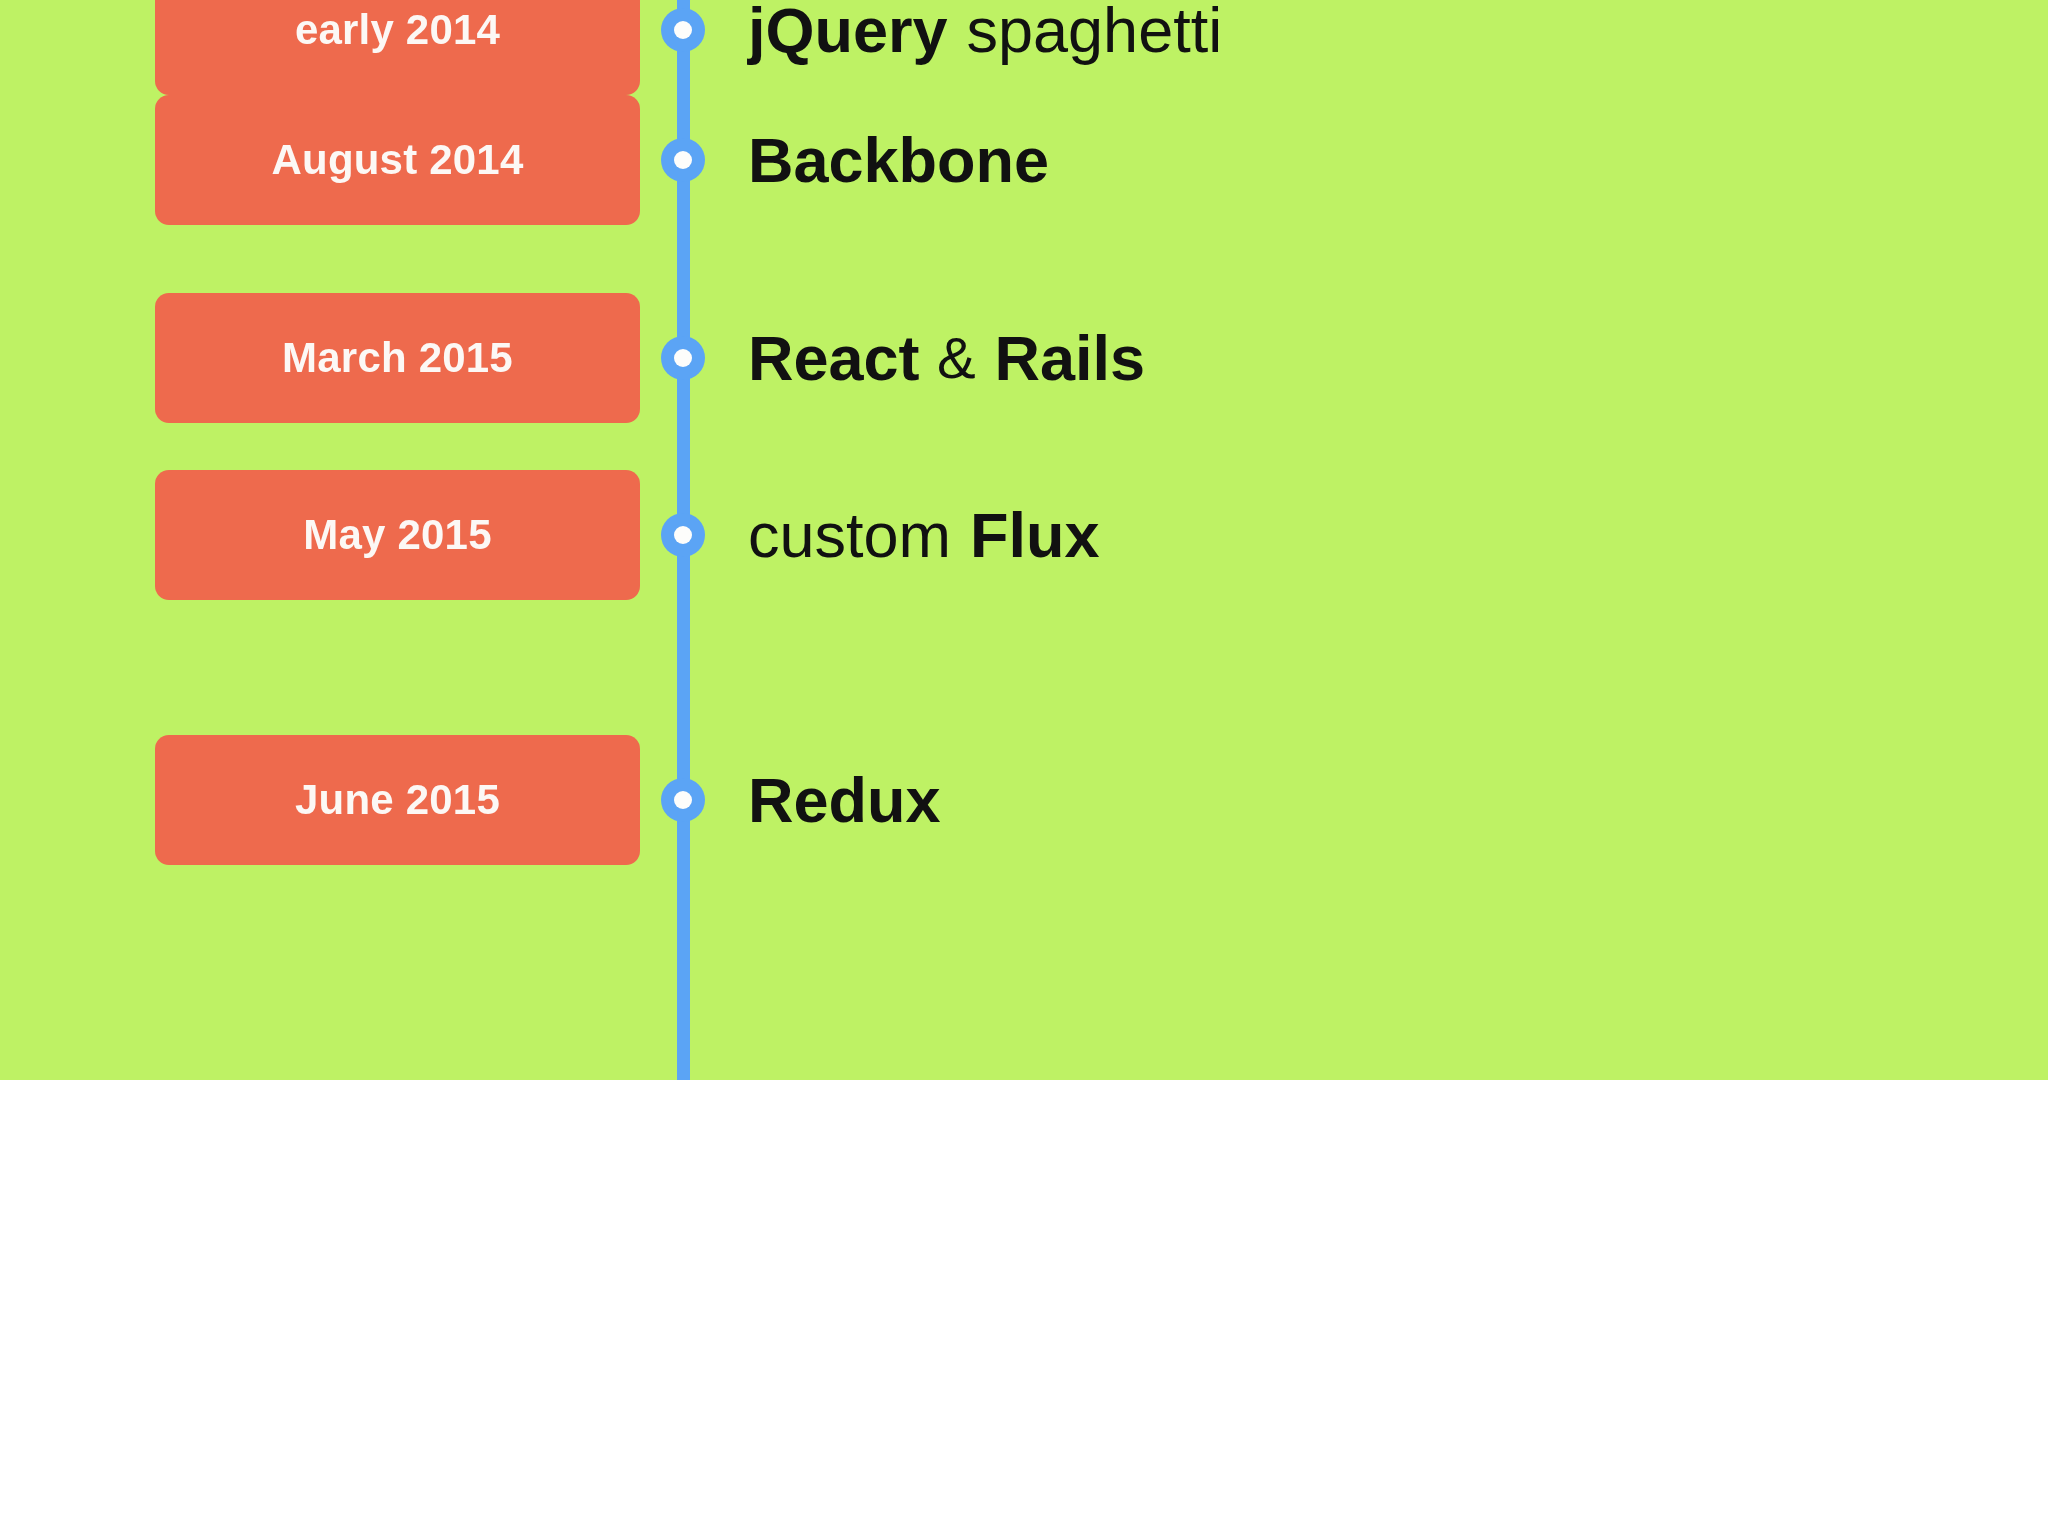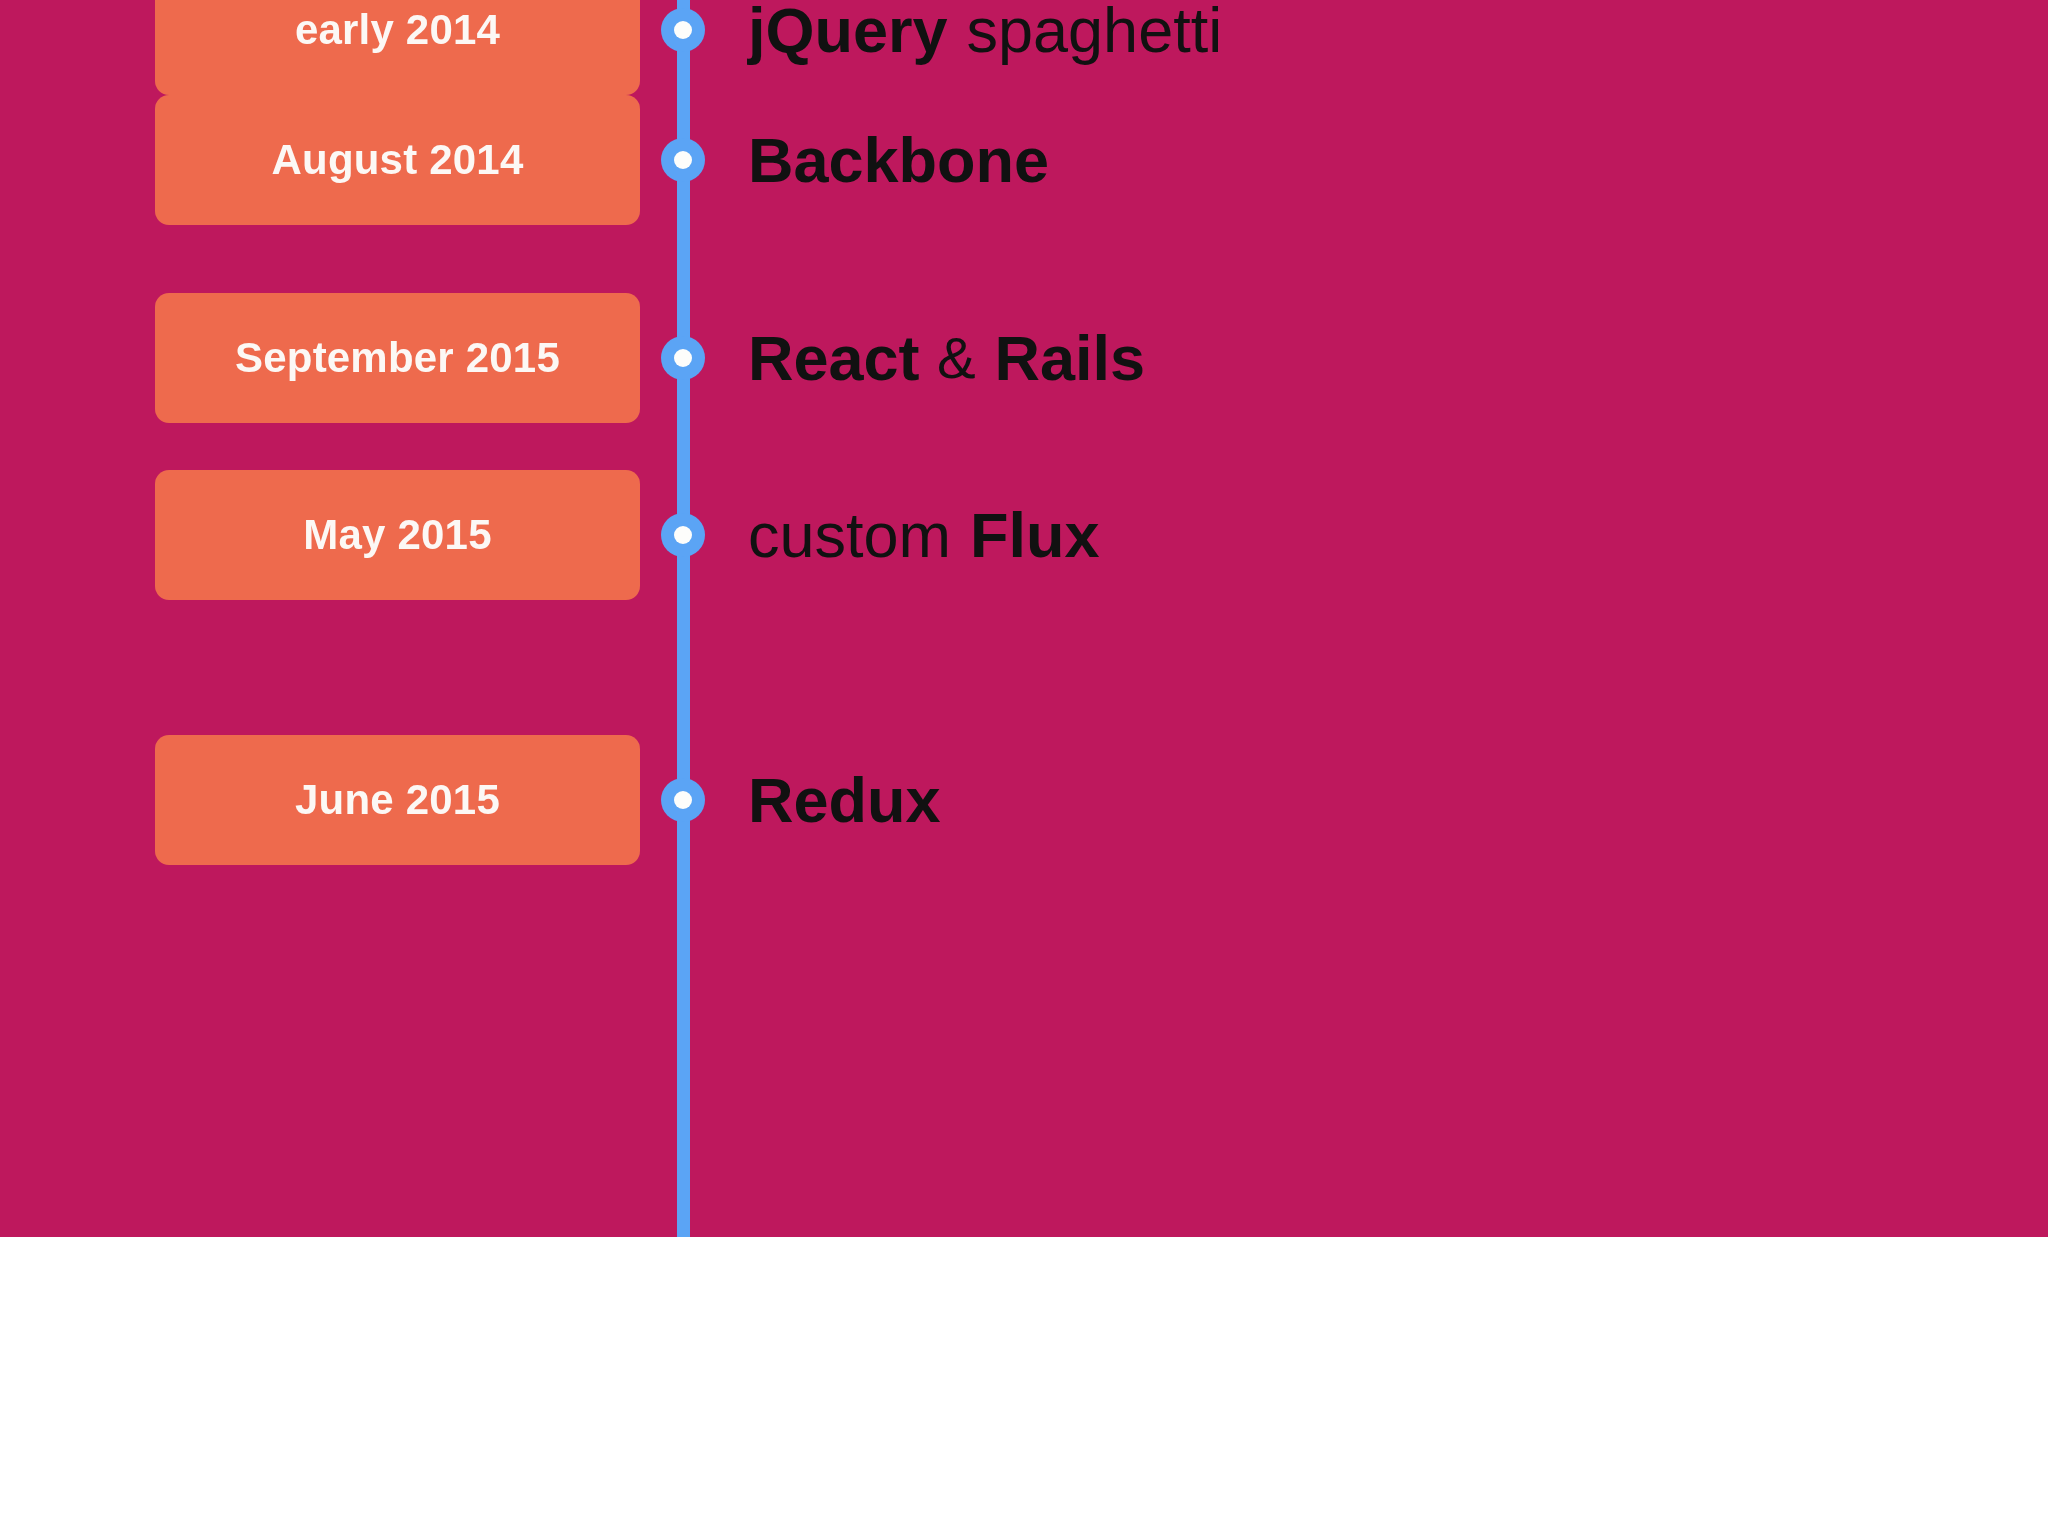--- a/index.html
+++ b/index.html
@@ -4,22 +4,22 @@
 <style>
   html, body {
     margin: 0;
     padding: 0;
     background: #ffffff;
   }
 
   #slide {
     position: relative;
     width: 2048px;
-    height: 1237px;
-    background: #be185d;
+    height: 1080px;
+    background: #bef264;
     overflow: hidden;
     font-family: "Liberation Sans", sans-serif;
   }
 
   
   .rail {
     position: absolute;
     left: 677px;
     top: 0;
     width: 13px;
@@ -120,21 +120,21 @@
         </div>
       </div>
       <div class="row" style="top: 160px;">
         <div class="pill">August 2014</div>
         <div class="dot"></div>
         <div class="label">
           <span class="w b">Backbone</span>
         </div>
       </div>
       <div class="row" style="top: 358px;">
-        <div class="pill">September 2015</div>
+        <div class="pill">March 2015</div>
         <div class="dot"></div>
         <div class="label">
           <span class="w b">React</span>
           <span class="w amp">&amp;</span>
           <span class="w b">Rails</span>
         </div>
       </div>
       <div class="row" style="top: 535px;">
         <div class="pill">May 2015</div>
         <div class="dot"></div>

